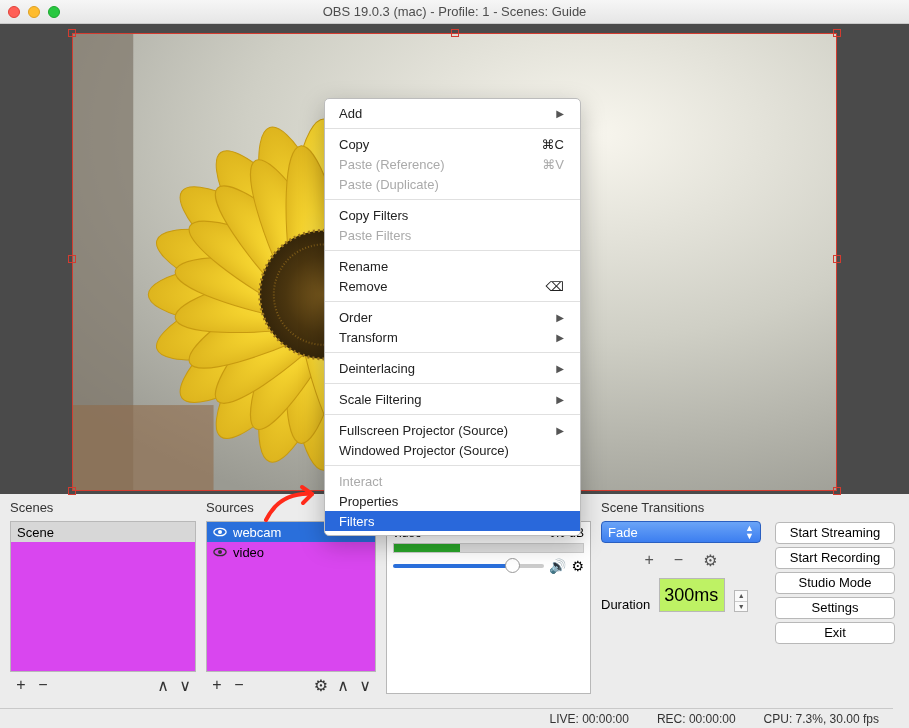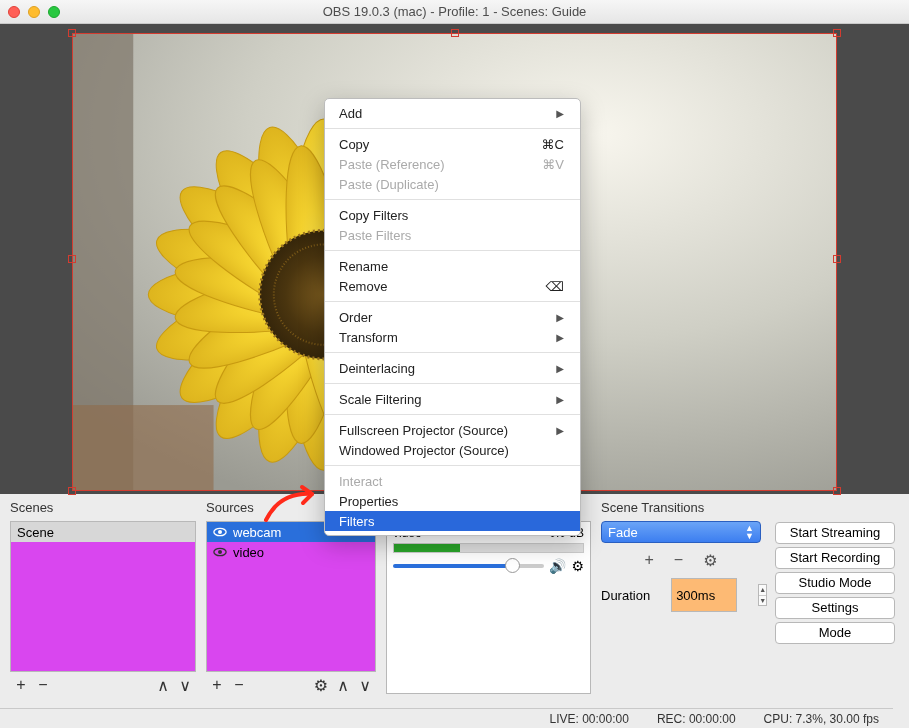--- a/index.html
+++ b/index.html
@@ -44,22 +44,22 @@
 .mixerbox { background: #fff; border: 1px solid #b8b8b8; flex: 1; padding: 4px 6px; font-size: 12px; }
 .mixer-label { display: flex; justify-content: space-between; }
 .meter { height: 10px; background: linear-gradient(to right, #2aa52a 0%, #2aa52a 35%, #e0e0e0 35%); border: 1px solid #ccc; margin: 3px 0 5px 0; }
 .slider-row { display: flex; align-items: center; gap: 5px; }
 .slider-track { flex: 1; height: 4px; background: linear-gradient(to right,#2a6fdb 0%,#2a6fdb 75%,#ccc 75%); border-radius: 2px; position: relative; }
 .slider-thumb { position: absolute; left: 74%; top: -6px; width: 15px; height: 15px; background: #fff; border: 1px solid #999; border-radius: 50%; }
 
 .trbox { display: flex; flex-direction: column; gap: 8px; }
 .select-fade { background: linear-gradient(#6aa4f7,#3c7ef0); color: #fff; border: 1px solid #2a5fc0; border-radius: 4px; height: 22px; display: flex; align-items: center; justify-content: space-between; padding: 0 6px; font-size: 13px; }
 .trans-icons { display: flex; justify-content: center; gap: 20px; font-size: 16px; color: #555; }
-.dur-row { display: flex; align-items: center; gap: 21px; font-size: 13px; }
-.dur-input { border: 1px solid #b8b8b8; background: #fdba74; height: 22px; width: 66px; padding: 16px 4px; font-size: 13px; }
+.dur-row { display: flex; align-items: flex-end; gap: 9px; font-size: 13px; }
+.dur-input { border: 1px solid #b8b8b8; background: #bef264; height: 22px; width: 66px; padding: 16px 4px; font-size: 18px; }
 .spinner { width: 14px; height: 22px; border: 1px solid #b8b8b8; background: #fafafa; display: flex; flex-direction: column; }
 .spinner div { flex: 1; font-size: 7px; text-align: center; line-height: 9px; color: #555; }
 .spinner div:first-child { border-bottom: 1px solid #ccc; }
 
 .ctrl-btn { display: block; width: 120px; height: 22px; margin: 0 auto 3px auto; background: #fff; border: 1px solid #b8b8b8; border-radius: 4px; font-size: 13px; text-align: center; line-height: 20px; }
 
 .statusbar { position: absolute; bottom: 0; left: 0; right: 16px; height: 20px; border-top: 1px solid #c9c9c9; display: flex; align-items: center; justify-content: flex-end; gap: 28px; padding: 0 14px; font-size: 12px; color: #333; background: #ececec; }
 
 .ctx-menu { position: absolute; left: 324px; top: 98px; width: 257px; background: #fff; border: 1px solid #bcbcbc; border-radius: 5px; box-shadow: 0 8px 24px rgba(0,0,0,0.25); font-size: 13px; z-index: 50; padding: 4px 0; }
 .ctx-item { height: 20px; display: flex; align-items: center; justify-content: space-between; padding: 0 16px 0 14px; color: #222; }
@@ -235,21 +235,21 @@
           </div>
       </div>
     </div>
   </div>
 
   <div class="col controls">
     <div class="ctrl-btn">Start Streaming</div>
     <div class="ctrl-btn">Start Recording</div>
     <div class="ctrl-btn">Studio Mode</div>
     <div class="ctrl-btn">Settings</div>
-    <div class="ctrl-btn">Mode</div>
+    <div class="ctrl-btn">Exit</div>
   </div>
 
 </div>
 
 <div class="statusbar">
   <span>LIVE: 00:00:00</span>
   <span>REC: 00:00:00</span>
   <span>CPU: 7.3%, 30.00 fps</span>
 </div>
 

